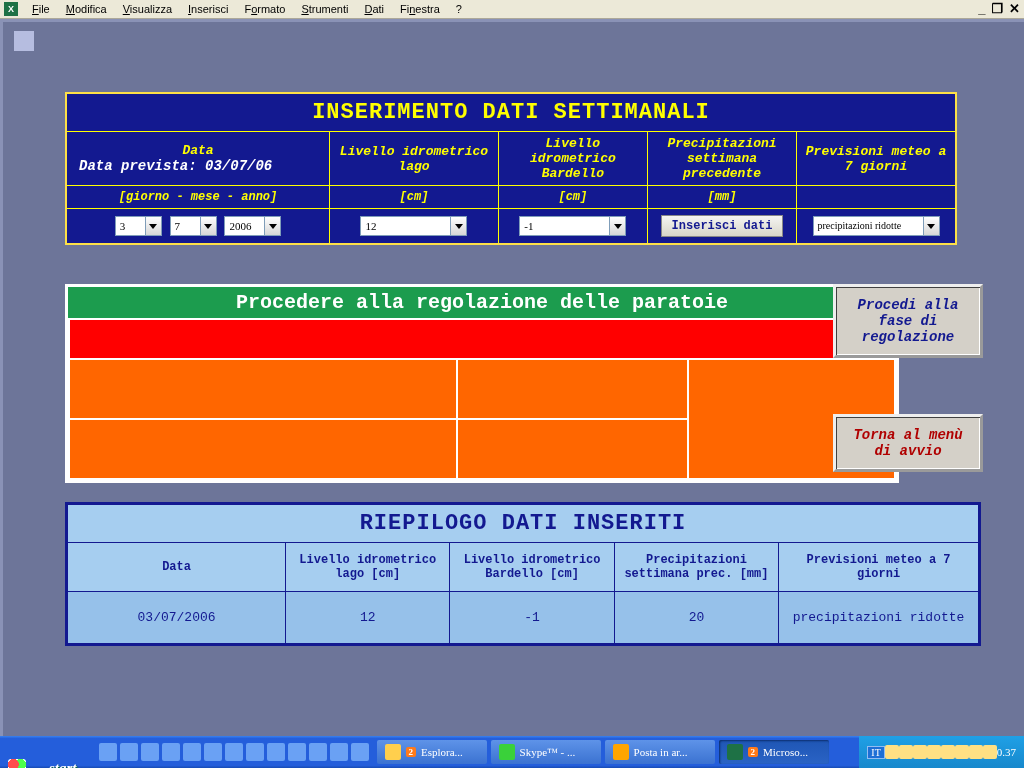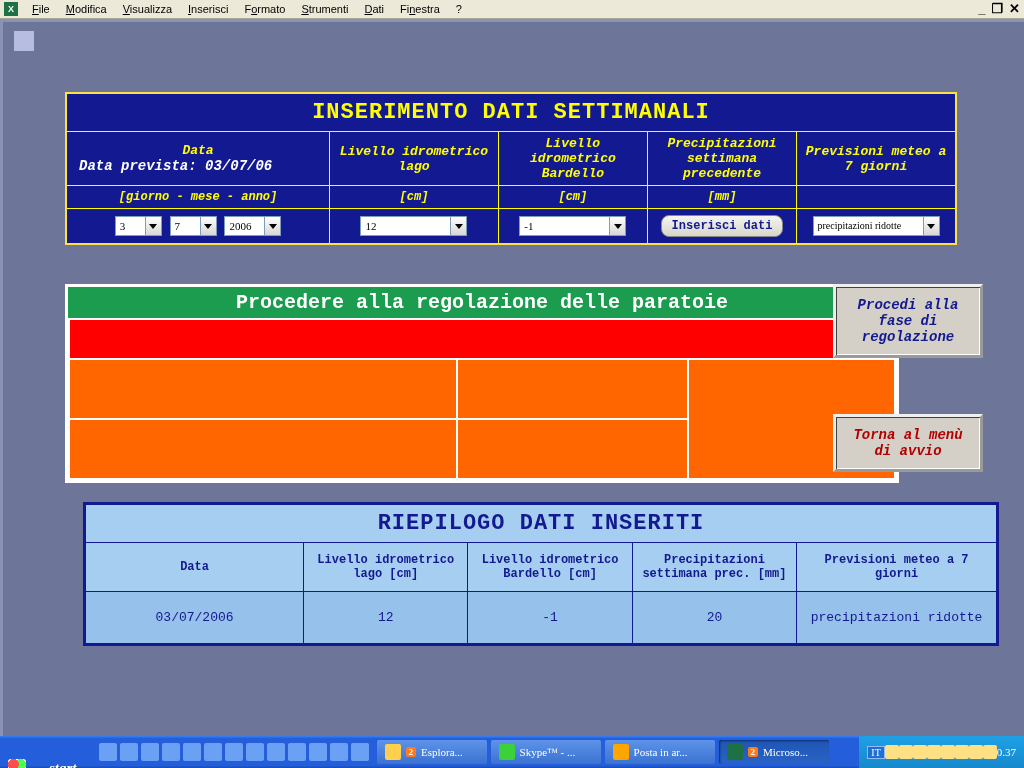--- a/index.html
+++ b/index.html
@@ -111,21 +111,21 @@
   }
   .fake-combo .btn::after {
     content:""; width:0;height:0;
     border-left:4px solid transparent;
     border-right:4px solid transparent;
     border-top:5px solid #000;
   }
   .ins-button {
     display:inline-block;
     background: linear-gradient(#f4f4f2,#d8d6c9);
-    border: 1px solid #888; border-radius: 8px;
+    border: 1px solid #888; border-radius: 0;
     color:#131990;
     font: bold 12px "Courier New", monospace;
     padding: 3px 10px;
     cursor: default;
   }
   .date-sub {
     color:#fff !important;
     font: bold italic 14px "Courier New", monospace !important;
     text-align:left !important;
     padding-left:10px !important;
@@ -161,21 +161,21 @@
     padding:10px 6px;
     cursor: default;
     box-shadow: 1px 1px 0 #404040 inset, -1px -1px 0 #fff inset;
   }
   .side-btn.blue { color:#131990; top:262px; }
   .side-btn.red  { color:#b00000; top:392px; }
 
   
   .riep {
     position:absolute;
-    left:80px; top:480px;
+    left:62px; top:480px;
     width:916px;
     border:3px solid #131990;
     border-collapse:collapse;
   }
   .riep th, .riep td {
     border:1px solid #131990;
     background:#a6cef0;
     color:#131990;
     font: bold 12px "Courier New", monospace;
     text-align:center;

